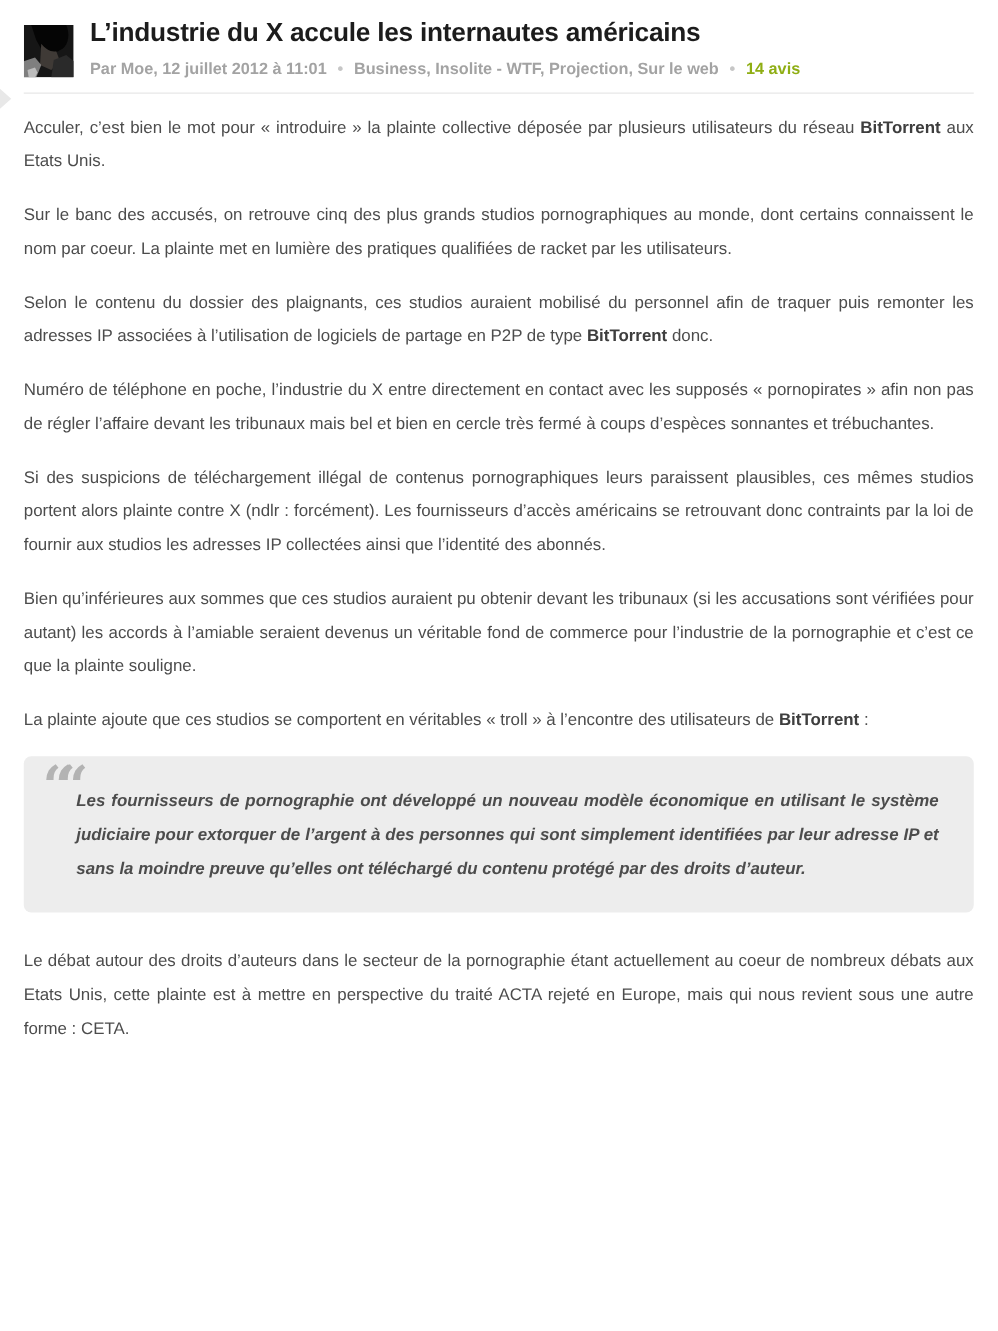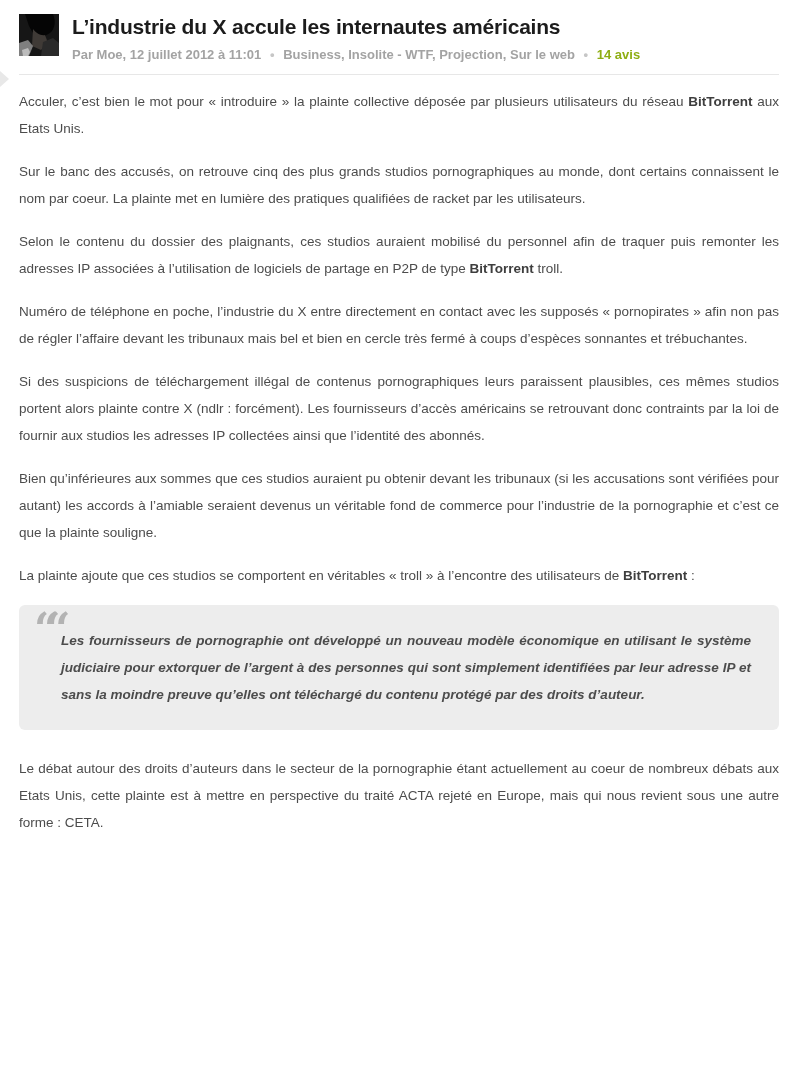--- a/index.html
+++ b/index.html
@@ -18,21 +18,21 @@
     left: 0;
     top: 71px;
     width: 0; height: 0;
     border-top: 8px solid transparent;
     border-bottom: 8px solid transparent;
     border-left: 9px solid #e8e8e8;
     cursor: pointer;
   }
   .header {
     display: flex;
-    align-items: flex-start;
+    align-items: flex-end;
     padding: 14px 19px 0 19px;
     gap: 13px;
   }
   .avatar {
     flex: none;
     width: 40px; height: 42px;
     display: block;
     overflow: hidden;
     cursor: pointer;
   }
@@ -135,21 +135,21 @@
         <a class="comments" style="color: rgb(143, 174, 20);">14 avis</a>
       </div>
     </div>
   </header>
 
   <hr class="divider">
 
   <main class="article-body">
       <p><span>Acculer, c’est bien le mot pour « introduire » la plainte collective déposée par plusieurs utilisateurs du réseau </span><strong>BitTorrent</strong><span> aux Etats Unis.</span></p>
       <p><span>Sur le banc des accusés, on retrouve cinq des plus grands studios pornographiques au monde, dont certains connaissent le nom par coeur. La plainte met en lumière des pratiques qualifiées de racket par les utilisateurs.</span></p>
-      <p><span>Selon le contenu du dossier des plaignants, ces studios auraient mobilisé du personnel afin de traquer puis remonter les adresses IP associées à l’utilisation de logiciels de partage en P2P de type </span><strong>BitTorrent</strong><span> troll.</span></p>
+      <p><span>Selon le contenu du dossier des plaignants, ces studios auraient mobilisé du personnel afin de traquer puis remonter les adresses IP associées à l’utilisation de logiciels de partage en P2P de type </span><strong>BitTorrent</strong><span> donc.</span></p>
       <p><span>Numéro de téléphone en poche, l’industrie du X entre directement en contact avec les supposés « pornopirates » afin non pas de régler l’affaire devant les tribunaux mais bel et bien en cercle très fermé à coups d’espèces sonnantes et trébuchantes.</span></p>
       <p><span>Si des suspicions de téléchargement illégal de contenus pornographiques leurs paraissent plausibles, ces mêmes studios portent alors plainte contre X (ndlr : forcément). Les fournisseurs d’accès américains se retrouvant donc contraints par la loi de fournir aux studios les adresses IP collectées ainsi que l’identité des abonnés.</span></p>
       <p><span>Bien qu’inférieures aux sommes que ces studios auraient pu obtenir devant les tribunaux (si les accusations sont vérifiées pour autant) les accords à l’amiable seraient devenus un véritable fond de commerce pour l’industrie de la pornographie et c’est ce que la plainte souligne.</span></p>
       <p><span>La plainte ajoute que ces studios se comportent en véritables « troll » à l’encontre des utilisateurs de </span><strong>BitTorrent</strong><span> :</span></p>
       <blockquote class="quote" style="background: rgb(237, 237, 237);">
         <span class="quote-mark" style="letter-spacing: -14px;">““</span>
         <em>Les fournisseurs de pornographie ont développé un nouveau modèle économique en utilisant le système judiciaire pour extorquer de l’argent à des personnes qui sont simplement identifiées par leur adresse IP et sans la moindre preuve qu’elles ont téléchargé du contenu protégé par des droits d’auteur.</em>
       </blockquote>
       <p><span>Le débat autour des droits d’auteurs dans le secteur de la pornographie étant actuellement au coeur de nombreux débats aux Etats Unis, cette plainte est à mettre en perspective du traité ACTA rejeté en Europe, mais qui nous revient sous une autre forme : CETA.</span></p>
     </main>

